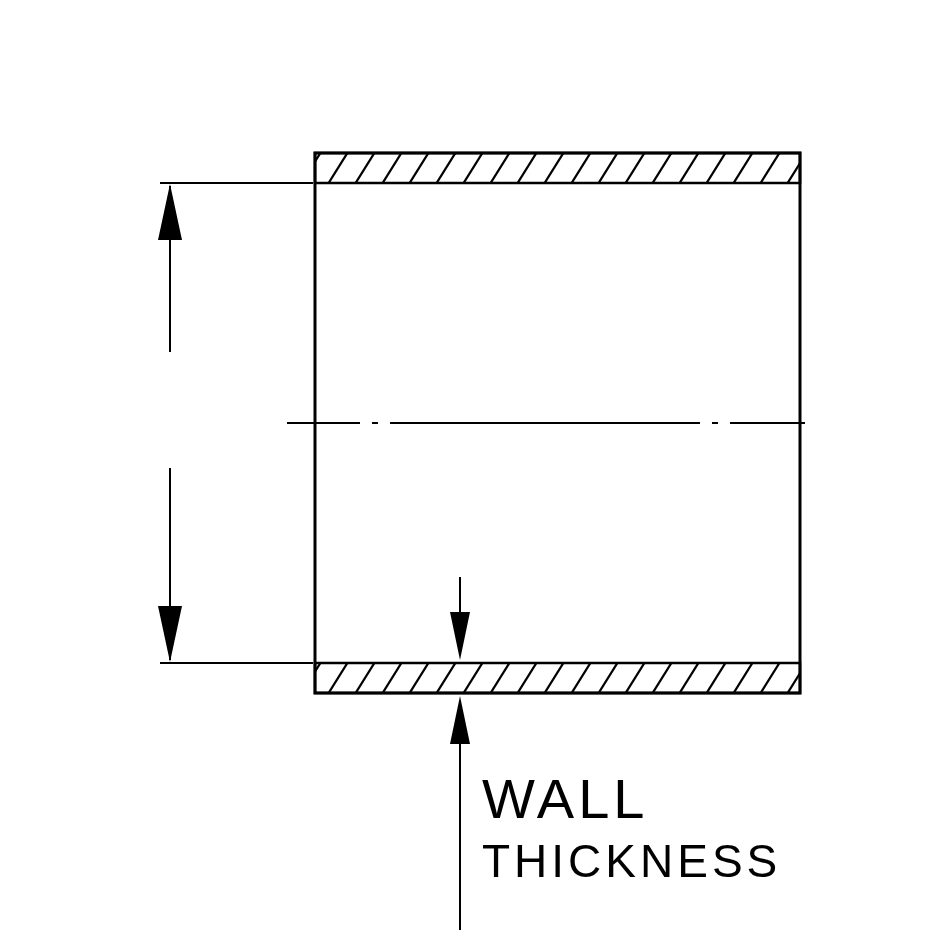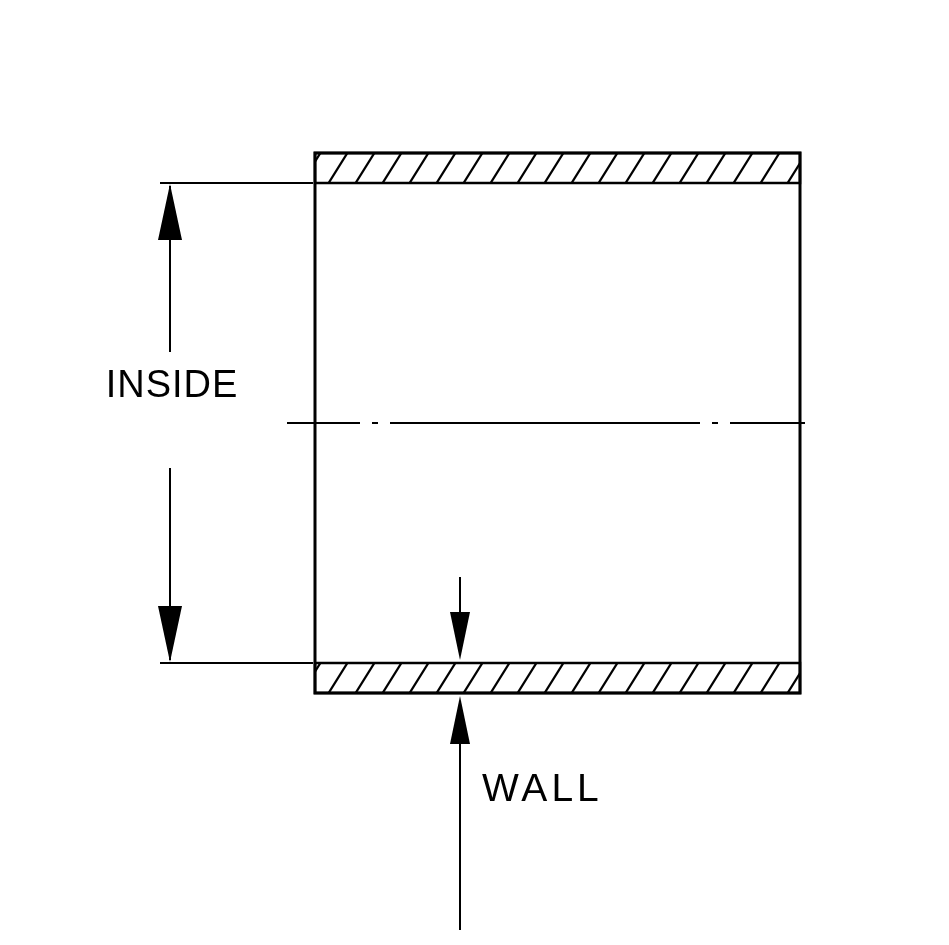--- a/index.html
+++ b/index.html
@@ -30,21 +30,21 @@
     width: 264px;
     text-align: center;
     font-size: 38px;
     letter-spacing: 1px;
     line-height: 57px;
     background: #ffffff;
   }
   .wall-thickness-label-l1 {
     left: 482px;
     top: 766px;
-    font-size: 39px;
+    font-size: 56px;
     letter-spacing: 4px;
   }
   .wall-thickness-label-l2 {
     left: 482px;
     top: 834px;
     font-size: 46px;
     letter-spacing: 4px;
   }
 </style>
 </head>
@@ -77,18 +77,18 @@
     <polygon points="170,662 158,606 182,606" fill="#000000"></polygon>
 
     <line x1="460" y1="577" x2="460" y2="614" stroke="#000000" stroke-width="2"></line>
     <polygon points="460,660 450,612 470,612" fill="#000000"></polygon>
 
     <polygon points="460,696 450,744 470,744" fill="#000000"></polygon>
     <line x1="460" y1="744" x2="460" y2="930" stroke="#000000" stroke-width="2"></line>
   </svg>
 
   <div class="dim-label inside-diameter-label">
-    <div>INSIDE</div>
   </div>
 
   <div class="dim-label wall-thickness-label-l1">WALL</div>
+  <div class="dim-label wall-thickness-label-l2">THICKNESS</div>
 
 </div>
 
 </body></html>

